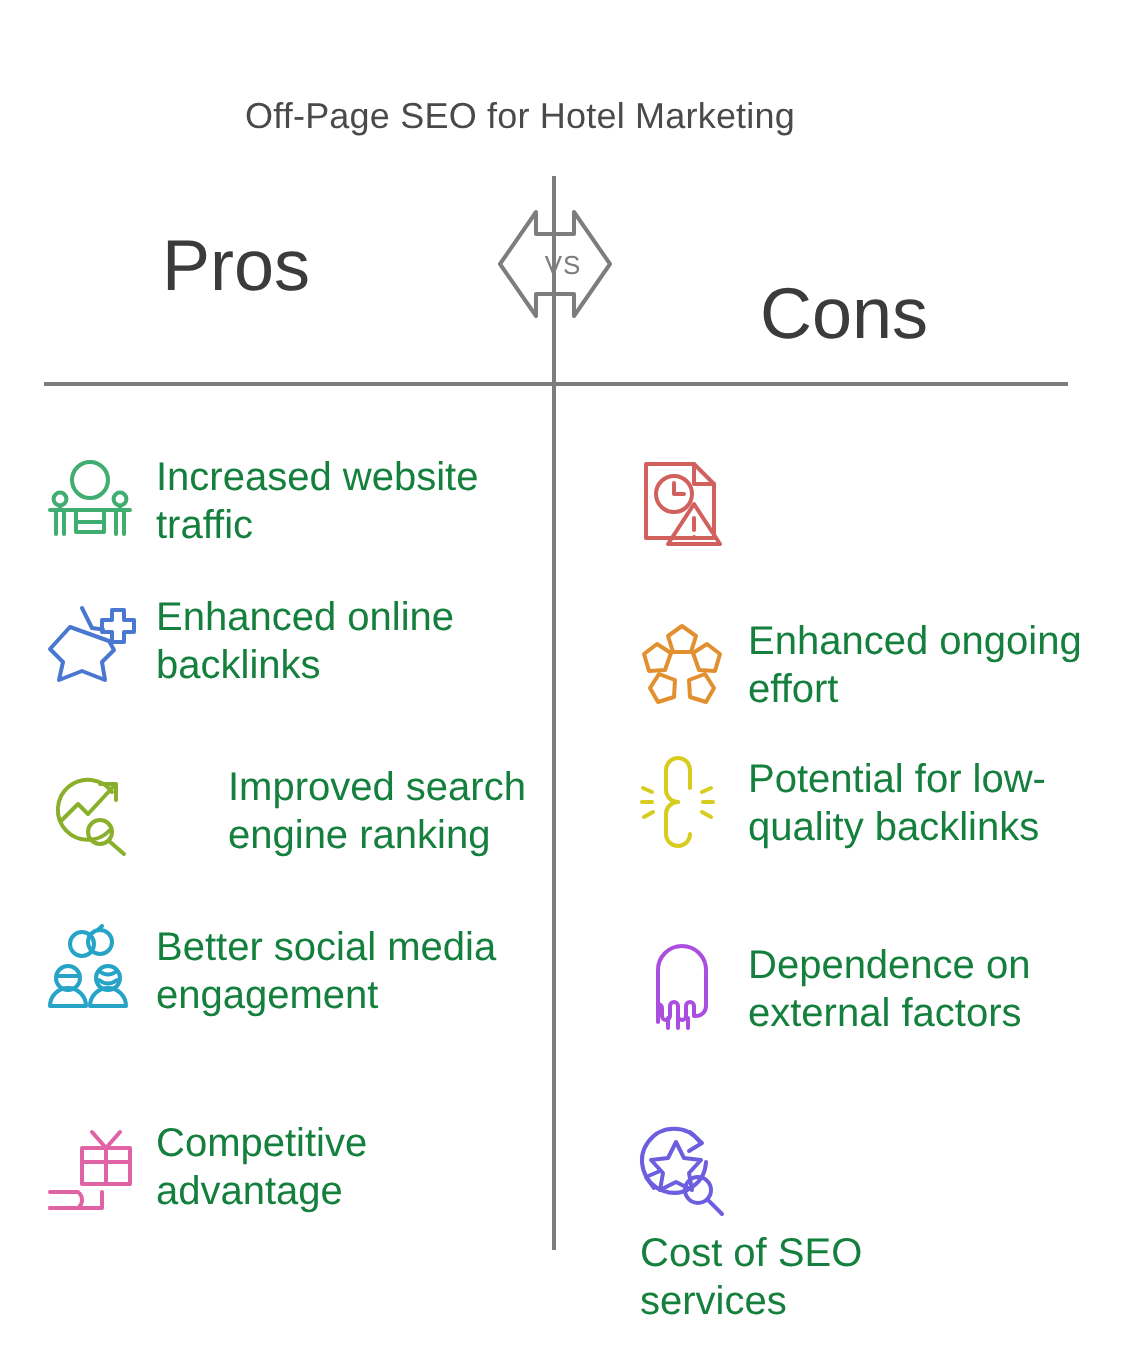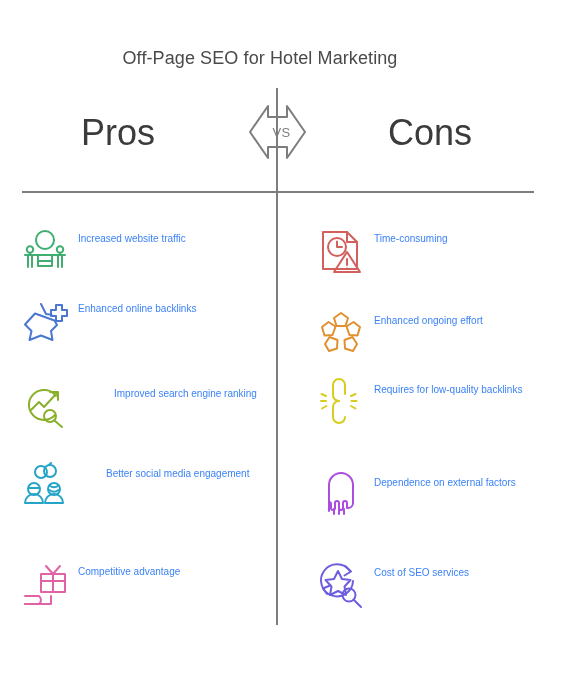--- a/index.html
+++ b/index.html
@@ -41,21 +41,21 @@
   .col-heading {
     position: absolute;
     top: 115px;
     font-size: 36px;
     font-weight: normal;
     color: #3b3b3b;
     line-height: 36px;
     text-align: center;
   }
   .col-heading.pros { left: 18px;  width: 200px; }
-  .col-heading.cons { left: 330px; width: 200px; }
+  .col-heading.cons { left: 322px; width: 200px; margin-top: 24px; }
 
   
   .v-divider {
     position: absolute;
     left: 276px;
     top: 88px;
     width: 2px;
     height: 537px;
     background: #7d7d7d;
   }
@@ -107,41 +107,41 @@
   .item-icon {
     width: 54px;
     min-width: 54px;
     height: 54px;
     display: flex;
     align-items: center;
     justify-content: center;
   }
   .item-icon svg { display: block; }
   .item-label {
-    font-size: 10px;
+    font-size: 20px;
     line-height: 24px;
-    color: #3b82f6;
+    color: #15803d;
     padding-top: 3px;
     padding-left: 6px;
     max-width: 190px;
   }
 
   
   .l0 { top: 14px; }
   .l1 { top: 84px; }
   .l2 { top: 169px; gap: 36px; }
-  .l3 { top: 249px; gap: 28px; }
+  .l3 { top: 249px; }
   .l4 { top: 347px; }
 
   
   .r0 { top: 14px; }
   .r1 { top: 96px; }
   .r2 { top: 165px; }
   .r3 { top: 258px; }
-  .r4 { top: 348px; }
+  .r4 { top: 348px; flex-direction: column; }
 </style>
 </head>
 <body>
 
 <div id="page">
 
   <div class="title">Off-Page SEO for Hotel Marketing</div>
 
   <div class="col-heading pros">Pros</div>
   <div class="col-heading cons">Cons</div>
@@ -243,21 +243,20 @@
         <svg width="48" height="48" viewBox="0 0 48 48" fill="none" stroke="#d2605c" stroke-width="2" stroke-linecap="round" stroke-linejoin="round">
           <path d="M6 5 H30 L40 15 V42 H6 Z"></path>
           <path d="M30 5 V15 H40"></path>
           <circle cx="20" cy="20" r="9"></circle>
           <path d="M20 14.5 V20 H25"></path>
           <path d="M30 25 L43 45 H17 Z"></path>
           <path d="M30 32 V38"></path>
           <path d="M30 41.5 V42"></path>
         </svg>
       </div>
-      <div class="item-label">Time-consuming</div>
     </div>
 
     <div class="item r1">
       <div class="item-icon">
         <svg width="48" height="48" viewBox="0 0 48 48" fill="none" stroke="#e2902f" stroke-width="2" stroke-linecap="round" stroke-linejoin="round">
           <path d="M24 4 L31 9 L28.5 17 L19.5 17 L17 9 Z"></path>
           <path d="M43 18 L40.5 26.5 L32.5 26 L29.5 17.5 L36.5 13 Z"></path>
           <path d="M36 42 L28 39.5 L27.5 31 L35.5 28 L40 35 Z"></path>
           <path d="M12 42 L8 35 L12.5 28 L20.5 31 L20 39.5 Z"></path>
           <path d="M5 18 L11.5 13 L18.5 17.5 L15.5 26 L7.5 26.5 Z"></path>
@@ -274,21 +273,21 @@
           <path d="M28 7 v9"></path>
           <path d="M16 39 v-9"></path>
           <path d="M9 18 L4.5 16"></path>
           <path d="M9 23 L4 23"></path>
           <path d="M9.5 28 L5 30.5"></path>
           <path d="M34 18 L38.5 16"></path>
           <path d="M34.5 23 L39.5 23"></path>
           <path d="M34 28 L38.5 30.5"></path>
         </svg>
       </div>
-      <div class="item-label">Requires for low-quality backlinks</div>
+      <div class="item-label">Potential for low-quality backlinks</div>
     </div>
 
     <div class="item r3">
       <div class="item-icon">
         <svg width="48" height="48" viewBox="0 0 48 48" fill="none" stroke="#ab4ee0" stroke-width="2" stroke-linecap="round" stroke-linejoin="round">
           <path d="M12 14 a12 12 0 0 1 24 0 v18 a5 5 0 0 1 -5 5 h-1 v-5 a2 2 0 0 0 -4 0 v5 a2 2 0 0 1 -4 0 v-5 a2 2 0 0 0 -4 0 v5 a2 2 0 0 1 -4 0 v-4 a2 2 0 0 0 -2 -2 Z"></path>
           <path d="M12 31 v9"></path>
           <path d="M17 38 v5"></path>
           <path d="M22 38 v5"></path>
           <path d="M27 38 v5"></path>

